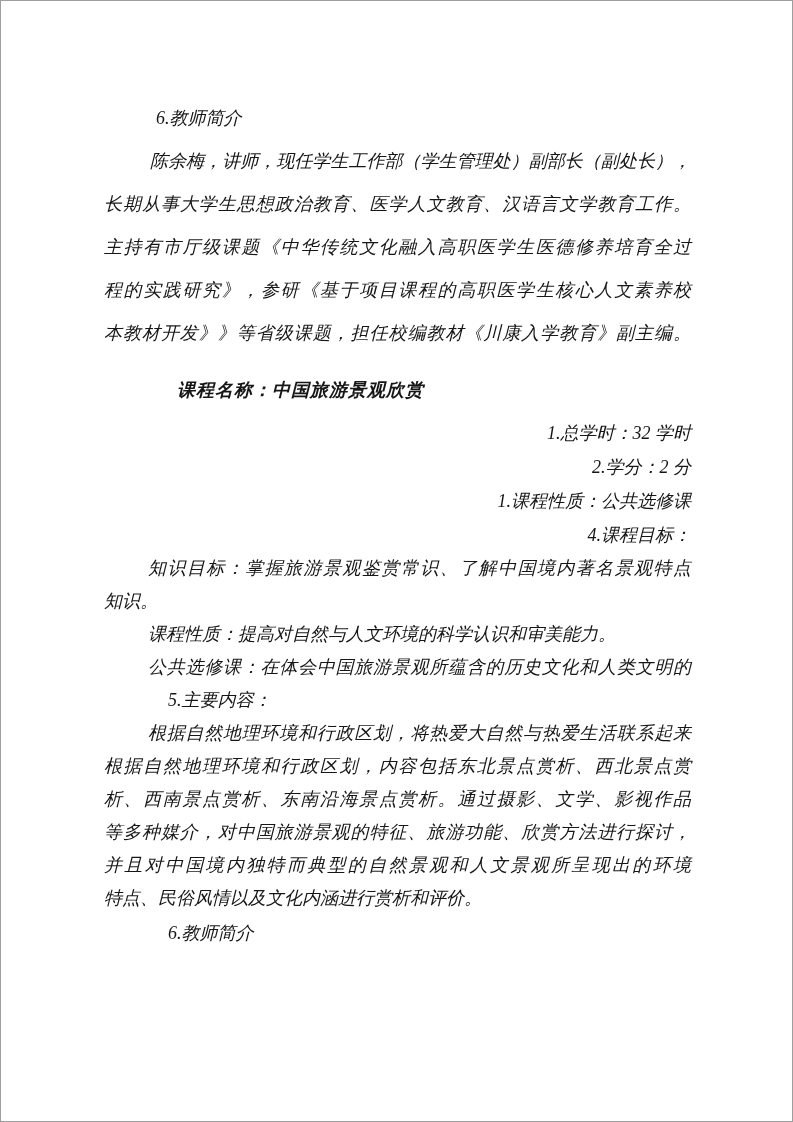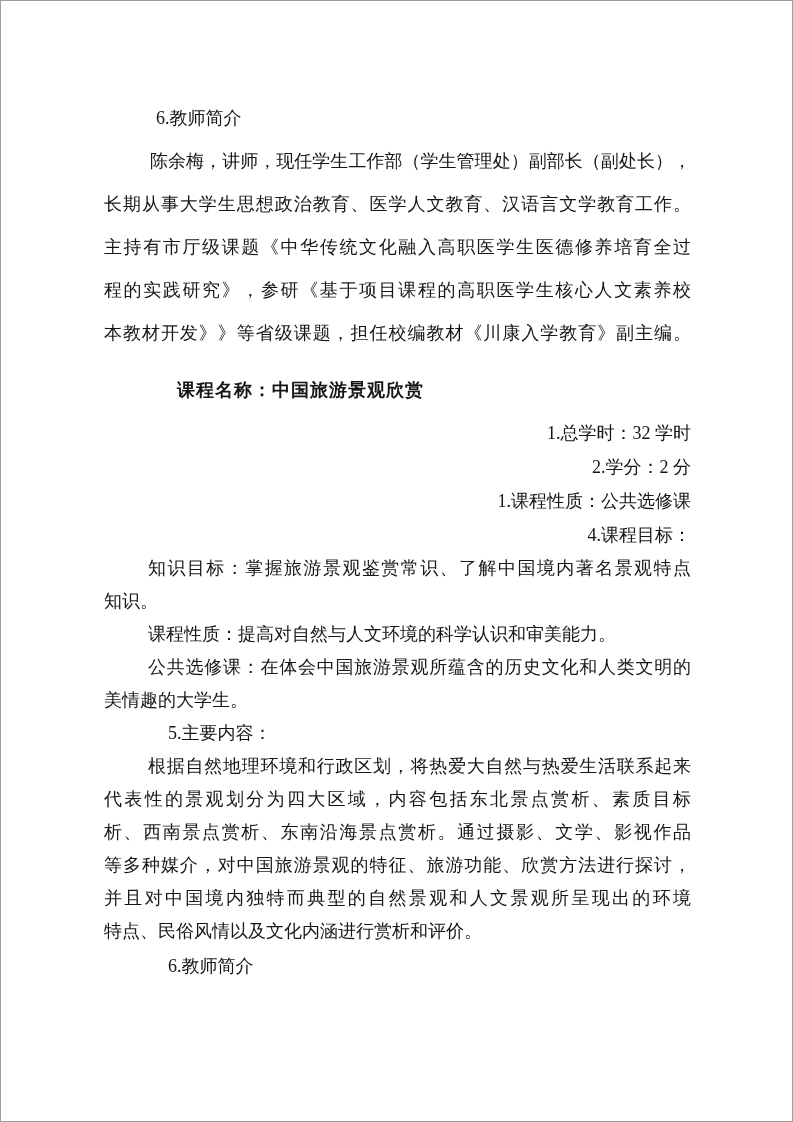--- a/index.html
+++ b/index.html
@@ -23,20 +23,21 @@
     left: 103px;
     top: 96px;
     width: 587px;
   }
   .ln {
     margin: 0;
     font-size: 18px;
     line-height: 33px;
     font-weight: normal;
     white-space: nowrap;
+    font-style: italic;
   }
   
   .s1 { line-height: 43px; }
   
   .just {
     white-space: normal;
     text-align: justify;
     text-align-last: justify;
     -moz-text-align-last: justify;
   }
@@ -76,26 +77,25 @@
     <p class="ln item ind-num">2.学分：2 分</p>
     <p class="ln item ind-num">1.课程性质：公共选修课</p>
     <p class="ln item ind-num">4.课程目标：</p>
 
     <p class="ln just ind-body">知识目标：掌握旅游景观鉴赏常识、了解中国境内著名景观特点</p>
     <p class="ln">知识。</p>
 
     <p class="ln ind-body">课程性质：提高对自然与人文环境的科学认识和审美能力。</p>
 
     <p class="ln just ind-body">公共选修课：在体会中国旅游景观所蕴含的历史文化和人类文明的</p>
-    <p class="ln">美情趣的大学生。</p>
 
     <p class="ln ind-mid">5.主要内容：</p>
 
     <p class="ln just ind-body">根据自然地理环境和行政区划，将热爱大自然与热爱生活联系起来</p>
-    <p class="ln just">代表性的景观划分为四大区域，内容包括东北景点赏析、素质目标</p>
+    <p class="ln just">根据自然地理环境和行政区划，内容包括东北景点赏析、西北景点赏</p>
     <p class="ln just">析、西南景点赏析、东南沿海景点赏析。通过摄影、文学、影视作品</p>
     <p class="ln just">等多种媒介，对中国旅游景观的特征、旅游功能、欣赏方法进行探讨，</p>
     <p class="ln just">并且对中国境内独特而典型的自然景观和人文景观所呈现出的环境</p>
     <p class="ln">特点、民俗风情以及文化内涵进行赏析和评价。</p>
 
     <p class="ln ind-mid last-item">6.教师简介</p>
 
   </div>
 </div>
 

